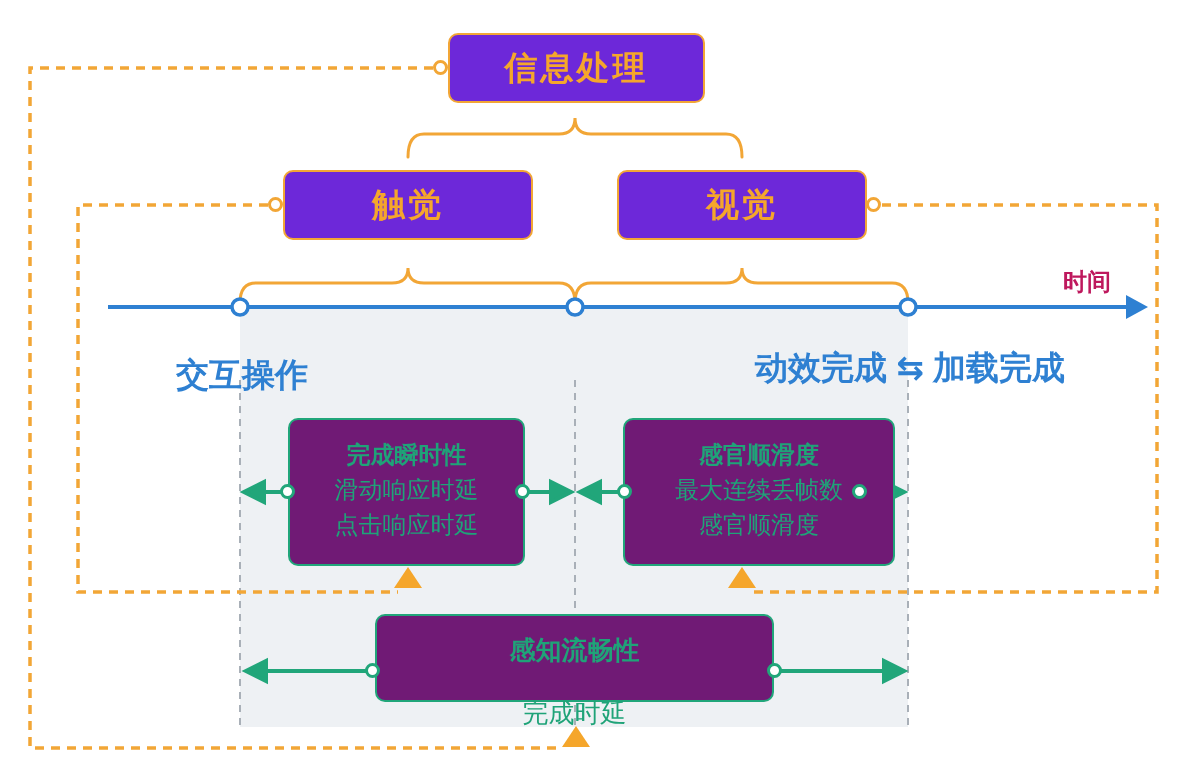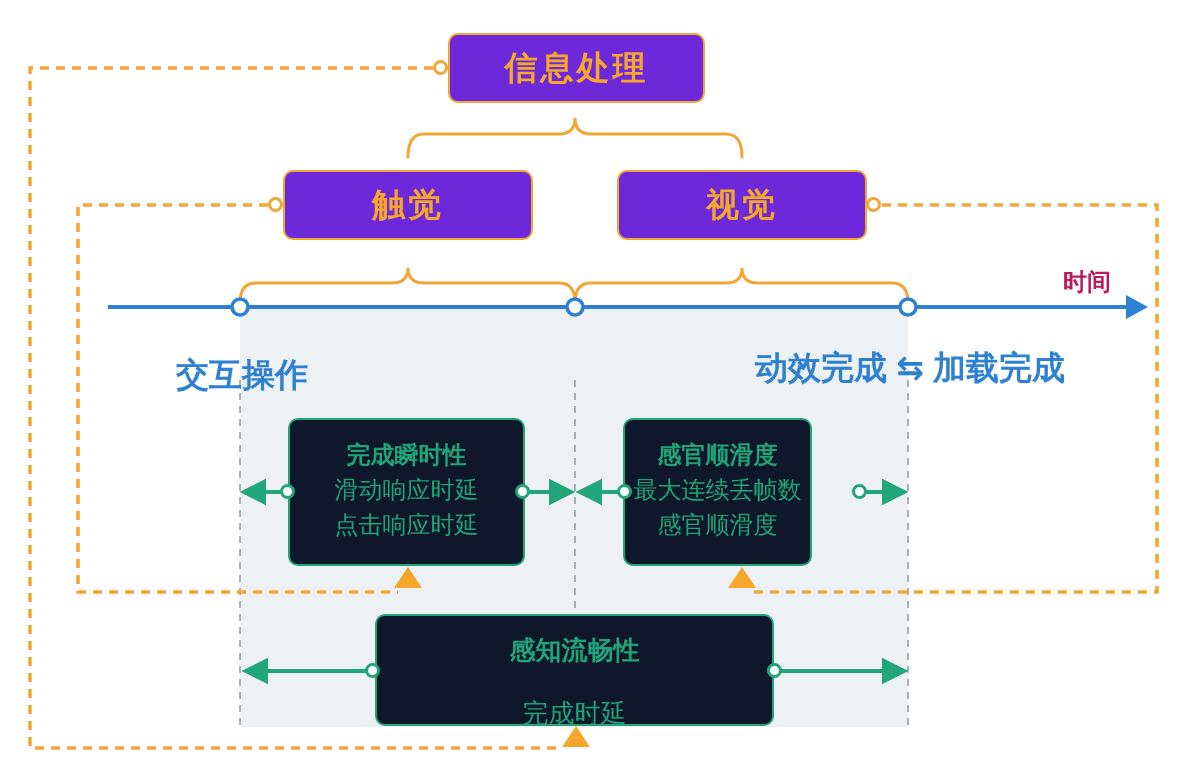--- a/index.html
+++ b/index.html
@@ -24,21 +24,21 @@
     color:#2E80D2;font-size:33px;font-weight:600;white-space:nowrap;
   }
   .axis-label{
     position:absolute;transform:translateX(-50%);
     color:#be185d;font-size:24px;font-weight:600;white-space:nowrap;
   }
 
   
   .metric{
     position:absolute;box-sizing:border-box;
-    border:2.5px solid #21A67A;background:#0f172a;border-radius:10px;
+    border:2.5px solid #21A67A;background:#701a75;border-radius:10px;
     color:#1FA378;text-align:center;
   }
   .metric .metric-title{font-weight:700;}
   .metric-sm{font-size:24px;}
   .metric-sm .metric-title{line-height:35px;margin-top:17px;}
   .metric-sm .metric-item{line-height:35px;}
   .metric-sm .metric-item:first-of-type{margin-top:10px;}
   .metric-lg{font-size:26px;}
   .metric-lg .metric-title{line-height:36px;margin-top:16px;}
   .metric-lg .metric-item{line-height:36px;margin-top:27px;}
@@ -134,26 +134,26 @@
 
   <div class="tl-label" style="left:242px;top:334px;margin-top:19px;">交互操作</div>
   <div class="tl-label" style="left:910px;top:346px;">动效完成 ⇆ 加载完成</div>
   <div class="axis-label" style="left:1087px;top:266px;">时间</div>
 
   <div class="metric metric-sm" style="left:288px;top:418px;width:237px;height:148px;">
     <div class="metric-title">完成瞬时性</div>
     <div class="metric-item">滑动响应时延</div>
     <div class="metric-item">点击响应时延</div>
   </div>
-  <div class="metric metric-sm" style="left:623px;top:418px;width:189px;height:148px;">
+  <div class="metric metric-sm" style="left:623px;top:418px;width:272px;height:148px;">
     <div class="metric-title">感官顺滑度</div>
     <div class="metric-item">最大连续丢帧数</div>
     <div class="metric-item">感官顺滑度</div>
   </div>
-  <div class="metric metric-lg" style="left:375px;top:614px;width:399px;height:112px;">
+  <div class="metric metric-lg" style="left:375px;top:614px;width:399px;height:88px;">
     <div class="metric-title">感知流畅性</div>
     <div class="metric-item">完成时延</div>
   </div>
 
   <div class="dot orange" style="left:433px;top:60px;"></div>
   <div class="dot orange" style="left:268px;top:197px;"></div>
   <div class="dot orange" style="left:866px;top:197px;"></div>
   <div class="dot teal" style="left:280px;top:484px;"></div>
   <div class="dot teal" style="left:515px;top:484px;"></div>
   <div class="dot teal" style="left:617px;top:484px;"></div>

